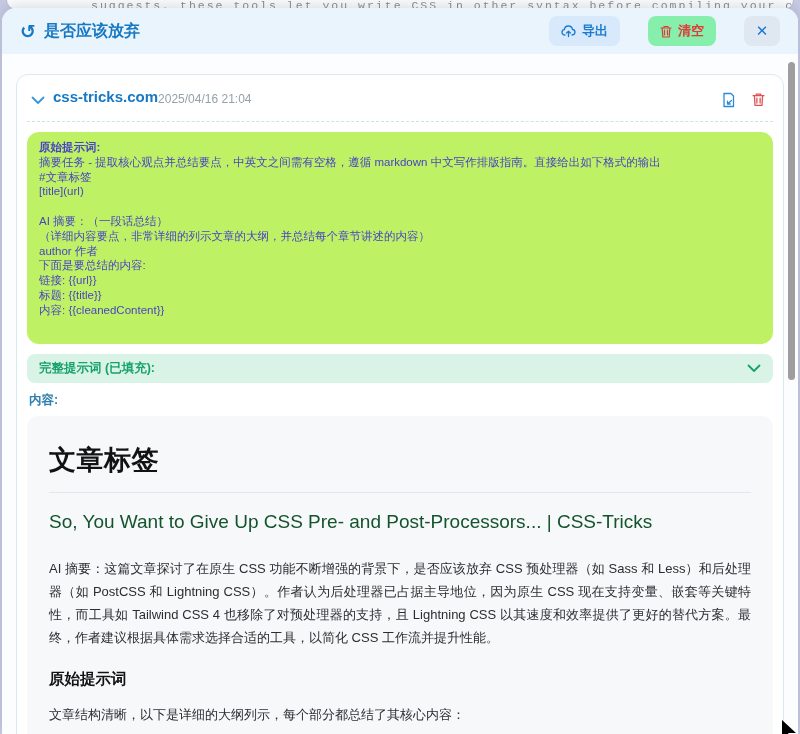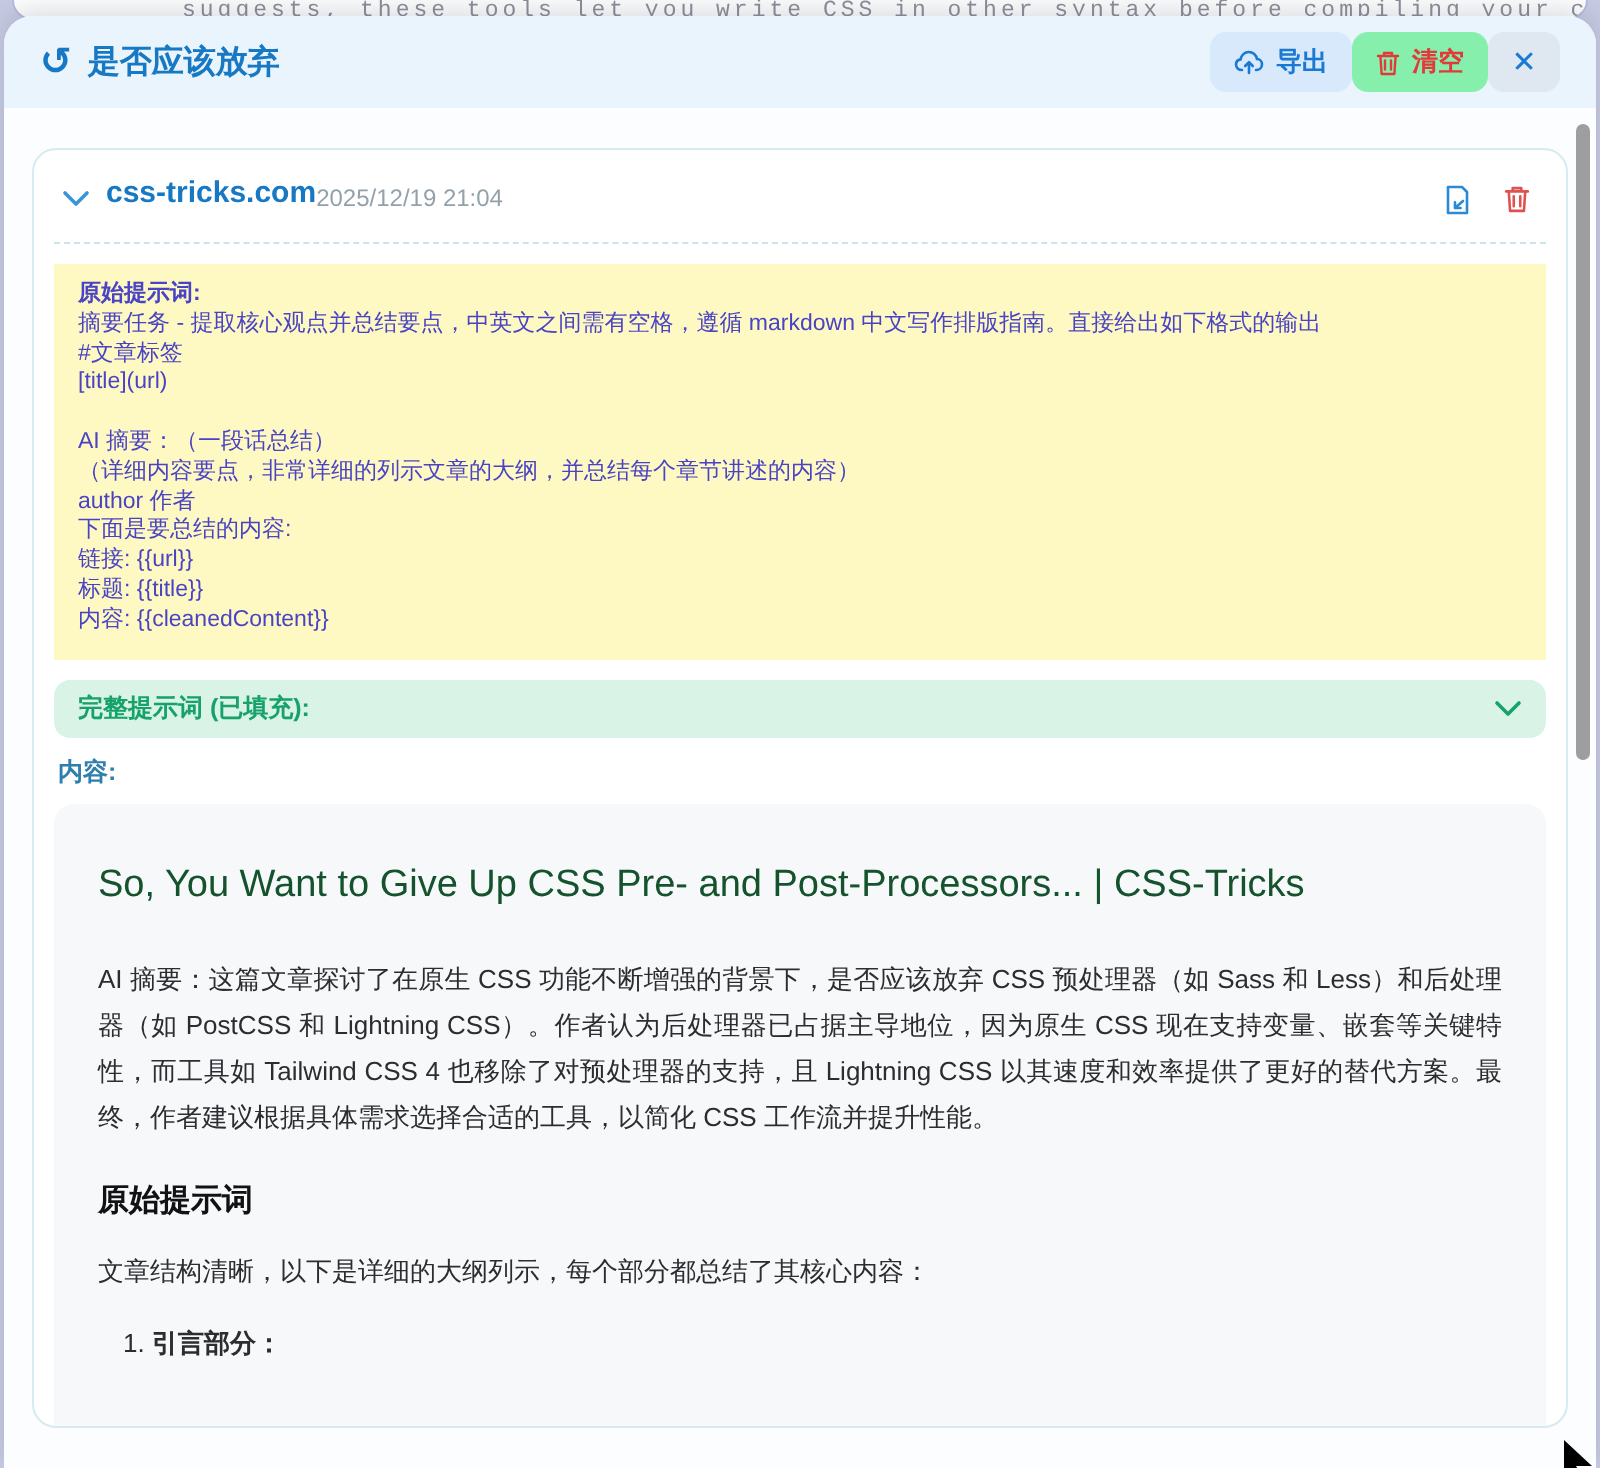--- a/index.html
+++ b/index.html
@@ -30,21 +30,21 @@
     box-shadow: 0 -3px 14px rgba(40,60,90,.18);
     overflow: hidden;
   }
   .modal-header {
     height: 46px; background: #e9f4fc; display: flex; align-items: center;
     padding: 0 18px; border-radius: 14px 14px 0 0;
   }
   .modal-title-wrap { display: flex; align-items: center; gap: 8px; }
   .history-glyph { font-size: 19px; color: #1778c4; font-weight: 700; line-height: 1; }
   .modal-title { color: #1778c4; font-weight: 700; font-size: 16px; }
-  .header-actions { margin-left: auto; display: flex; align-items: center; gap: 0; }
+  .header-actions { margin-left: auto; display: flex; align-items: center; gap: 28px; }
   .hbtn {
     border: none; cursor: pointer; display: inline-flex; align-items: center; gap: 6px;
     font-size: 13px; font-weight: 600; padding: 6px 12px; border-radius: 8px;
     font-family: inherit;
   }
   .hbtn svg { display: block; }
   .btn-export { background: #d7e9fb; color: #1a79d2; }
   .btn-clear  { background: #86efac; color: #e03a3a; }
   .btn-close  { background: #dfe8f1; color: #1a79d2; width: 36px; justify-content: center;
                 font-size: 15px; padding: 6px 0; }
@@ -60,22 +60,22 @@
   .rec-chevron { margin: 3px 8px 0 4px; flex: 0 0 auto; cursor: pointer; }
   .rec-meta { display: flex; flex-direction: row; }
   .rec-site { color: #1778c4; font-weight: 700; font-size: 15px; text-decoration: none; cursor: pointer; }
   .rec-date { color: #93a1ab; font-size: 12px; margin-top: 4px; }
   .rec-actions { margin-left: auto; display: flex; gap: 16px; padding: 4px 8px 0 0; }
   .rec-actions span { cursor: pointer; line-height: 0; }
 
   .dashed-divider { border: none; border-top: 1.5px dashed #cbe3ea; margin: 12px 0 10px 0; }
 
   .prompt-block {
-    background: #fef9c3; color: #4a44c4; border-radius: 0;
-    padding: 8px 12px 12px 12px; font-size: 11.5px; line-height: 14.8px;
+    background: #bef264; color: #4a44c4; border-radius: 12px;
+    padding: 8px 12px 26px 12px; font-size: 11.5px; line-height: 14.8px;
     white-space: pre-wrap; margin: 0 0 10px 0;
   }
   .prompt-label { font-weight: 700; }
 
   .filled-bar {
     background: #daf3e7; color: #16a269; border-radius: 8px;
     padding: 6px 12px; font-size: 12.5px; font-weight: 700;
     display: flex; align-items: center; cursor: pointer; margin-bottom: 9px;
   }
   .filled-bar .bar-chevron { margin-left: auto; line-height: 0; }
@@ -152,21 +152,21 @@
     <div class="record-card">
 
       <div class="record-head">
         <span class="rec-chevron">
           <svg width="14" height="9" viewBox="0 0 14 9" fill="none" stroke="#3b93d8" stroke-width="1.8">
             <path d="M1.5 1.5 L7 7 L12.5 1.5" stroke-linecap="round" stroke-linejoin="round"></path>
           </svg>
         </span>
         <div class="rec-meta">
           <a class="rec-site">css-tricks.com</a>
-          <span class="rec-date">2025/12/19 21:04</span>
+          <span class="rec-date">2025/04/16 21:04</span>
         </div>
         <div class="rec-actions">
           <span>
             <svg width="15" height="16" viewBox="0 0 15 16" fill="none" stroke="#2a8ad6" stroke-width="1.3">
               <path d="M3 1.5 H10 L12.5 4 V14.5 H3 Z" stroke-linejoin="round"></path>
               <path d="M10.5 8.5 L6.5 12 M6.5 12 L6.5 9.2 M6.5 12 L9.3 12" stroke-linecap="round" stroke-linejoin="round"></path>
             </svg>
           </span>
           <span>
             <svg width="13" height="15" viewBox="0 0 12 13" fill="none" stroke="#e05252" stroke-width="1.2">
@@ -196,20 +196,21 @@
         <span class="bar-chevron">
           <svg width="14" height="9" viewBox="0 0 14 9" fill="none" stroke="#16a269" stroke-width="1.8">
             <path d="M1.5 1.5 L7 7 L12.5 1.5" stroke-linecap="round" stroke-linejoin="round"></path>
           </svg>
         </span>
       </div>
 
       <div class="content-label">内容:</div>
 
       <div class="article-box">
+        <h1 class="article-h1">文章标签</h1>
         <a class="article-link">So, You Want to Give Up CSS Pre- and Post-Processors... | CSS-Tricks</a>
         <p class="article-p">AI 摘要：这篇文章探讨了在原生 CSS 功能不断增强的背景下，是否应该放弃 CSS 预处理器（如 Sass 和 Less）和后处理器（如 PostCSS 和 Lightning CSS）。作者认为后处理器已占据主导地位，因为原生 CSS 现在支持变量、嵌套等关键特性，而工具如 Tailwind CSS 4 也移除了对预处理器的支持，且 Lightning CSS 以其速度和效率提供了更好的替代方案。最终，作者建议根据具体需求选择合适的工具，以简化 CSS 工作流并提升性能。</p>
         <h3 class="article-h3">原始提示词</h3>
         <p class="article-intro">文章结构清晰，以下是详细的大纲列示，每个部分都总结了其核心内容：</p>
         <ol class="article-ol">
           <li>
             <span class="li-title">引言部分：</span>
             
           </li>
         </ol>

